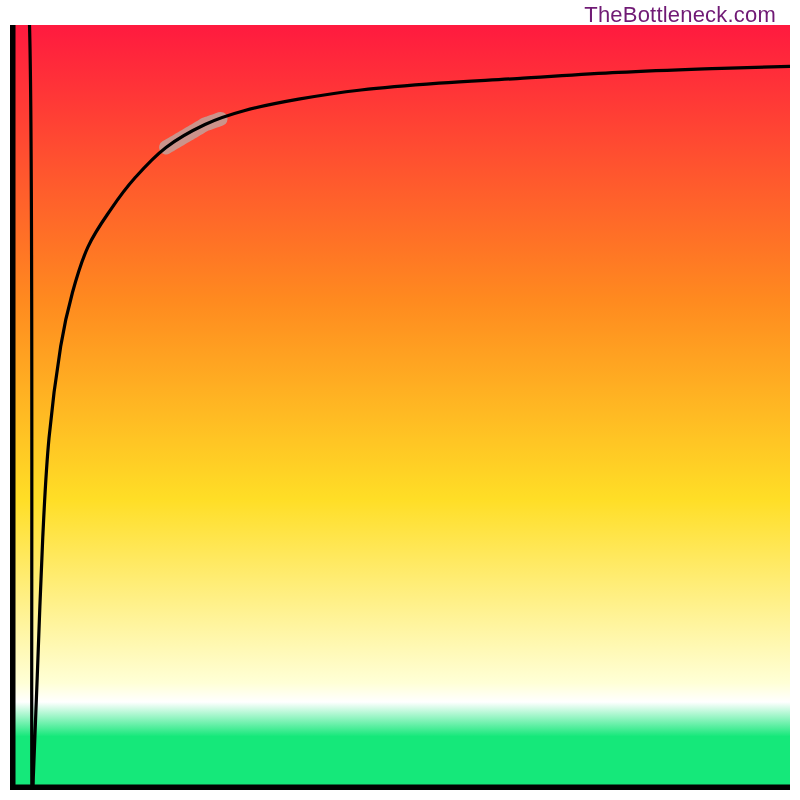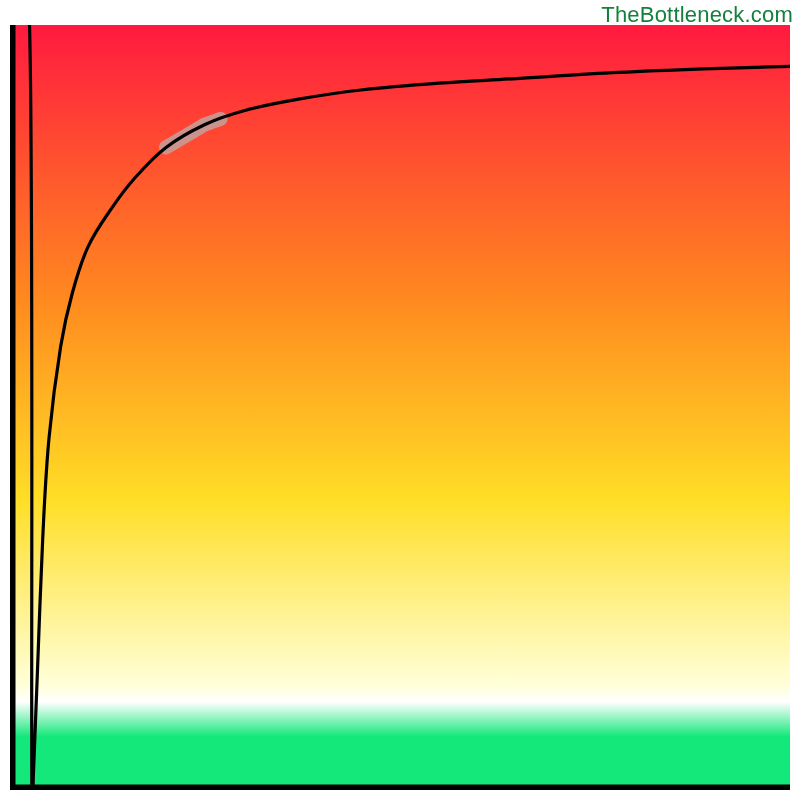--- a/index.html
+++ b/index.html
@@ -11,24 +11,24 @@
     font-family: Arial, Helvetica, sans-serif;
   }
   .stage {
     position: relative;
     width: 800px;
     height: 800px;
   }
   .watermark {
     position: absolute;
     top: 2px;
-    right: 7px;
+    right: 24px;
     font-size: 22px;
     font-weight: 500;
-    color: #15803d;
+    color: #701a75;
     letter-spacing: 0.2px;
     user-select: none;
   }
   .plot {
     position: absolute;
     left: 10px;
     top: 25px;
     width: 780px;
     height: 765px;
   }

